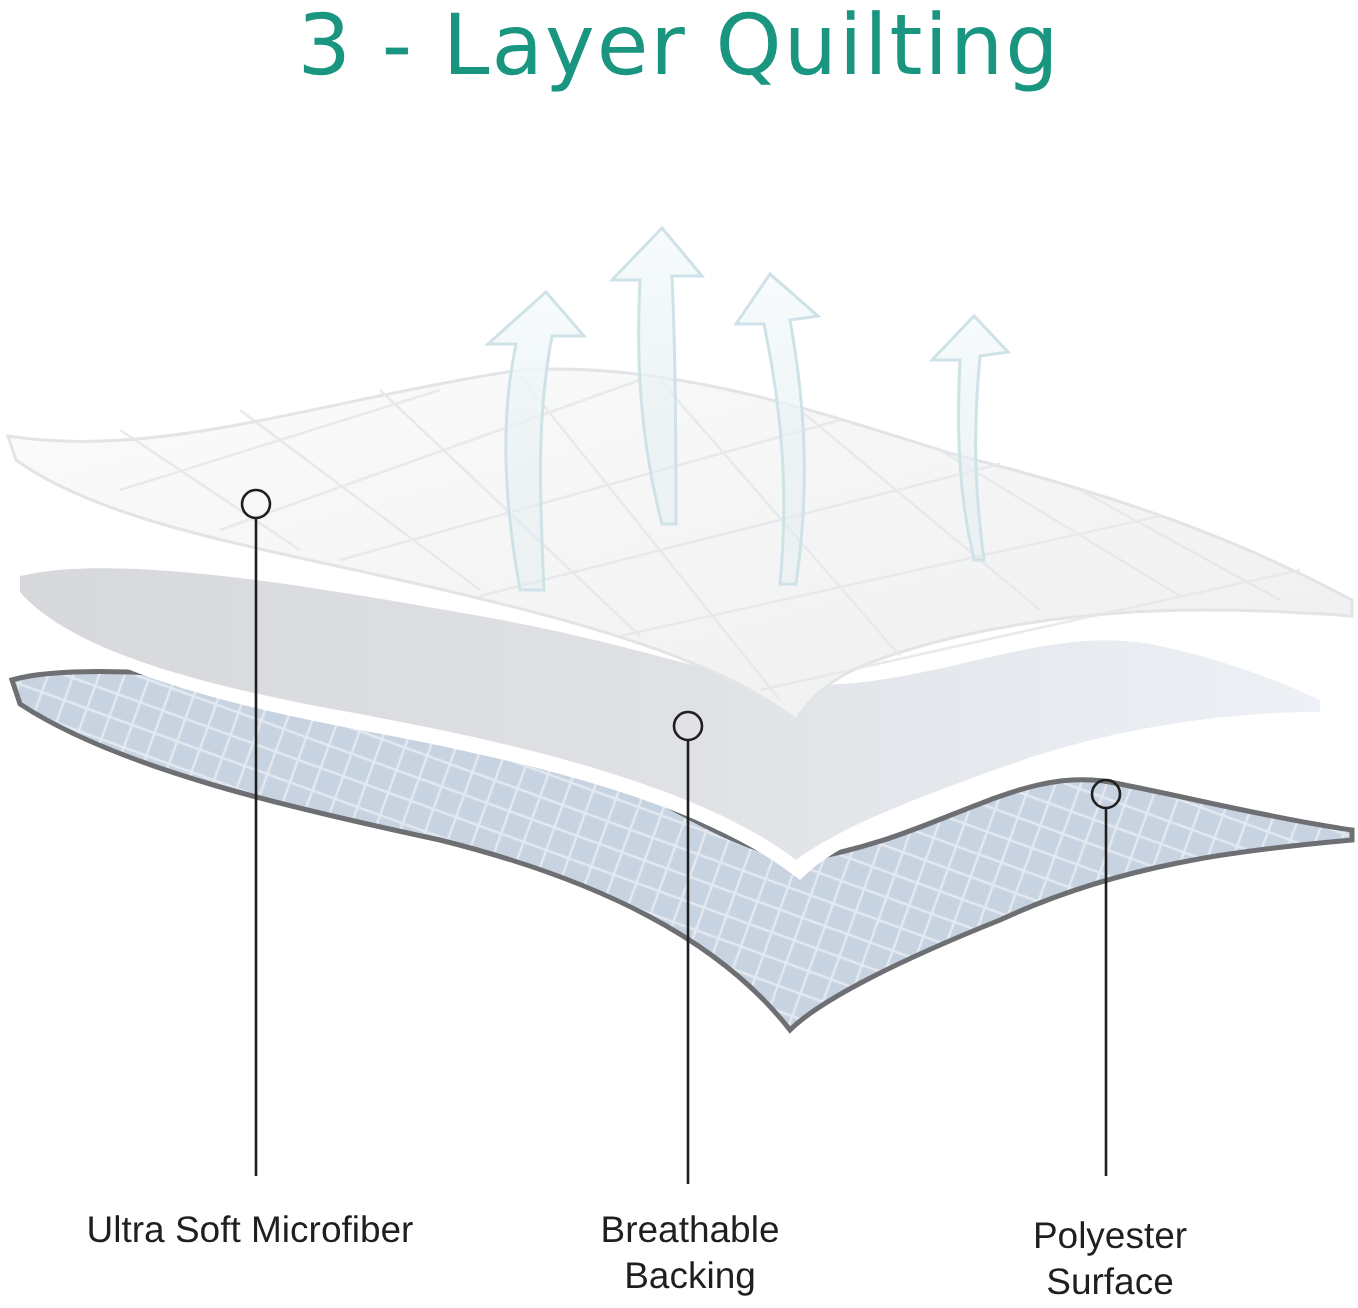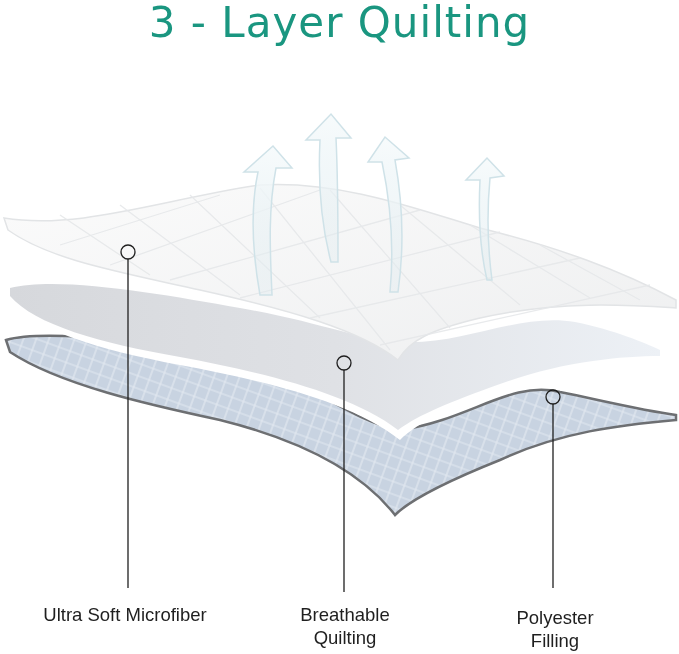--- a/index.html
+++ b/index.html
@@ -94,18 +94,18 @@
     <circle cx="553" cy="397" r="7"></circle>
       <line x1="553" y1="404" x2="553" y2="588"></line>
   </g>
 </svg>
 
 <div class="label" style="left:14px; top:603px; width:222px;">
   <span>Ultra Soft Microfiber</span>
 </div>
 <div class="label" style="left:280px; top:603px; width:130px;">
   <span>Breathable</span>
-  <span>Quilting</span>
+  <span>Backing</span>
 </div>
 <div class="label" style="left:490px; top:606px; width:130px;">
   <span>Polyester</span>
-  <span>Filling</span>
+  <span>Surface</span>
 </div>
 
 </body></html>

